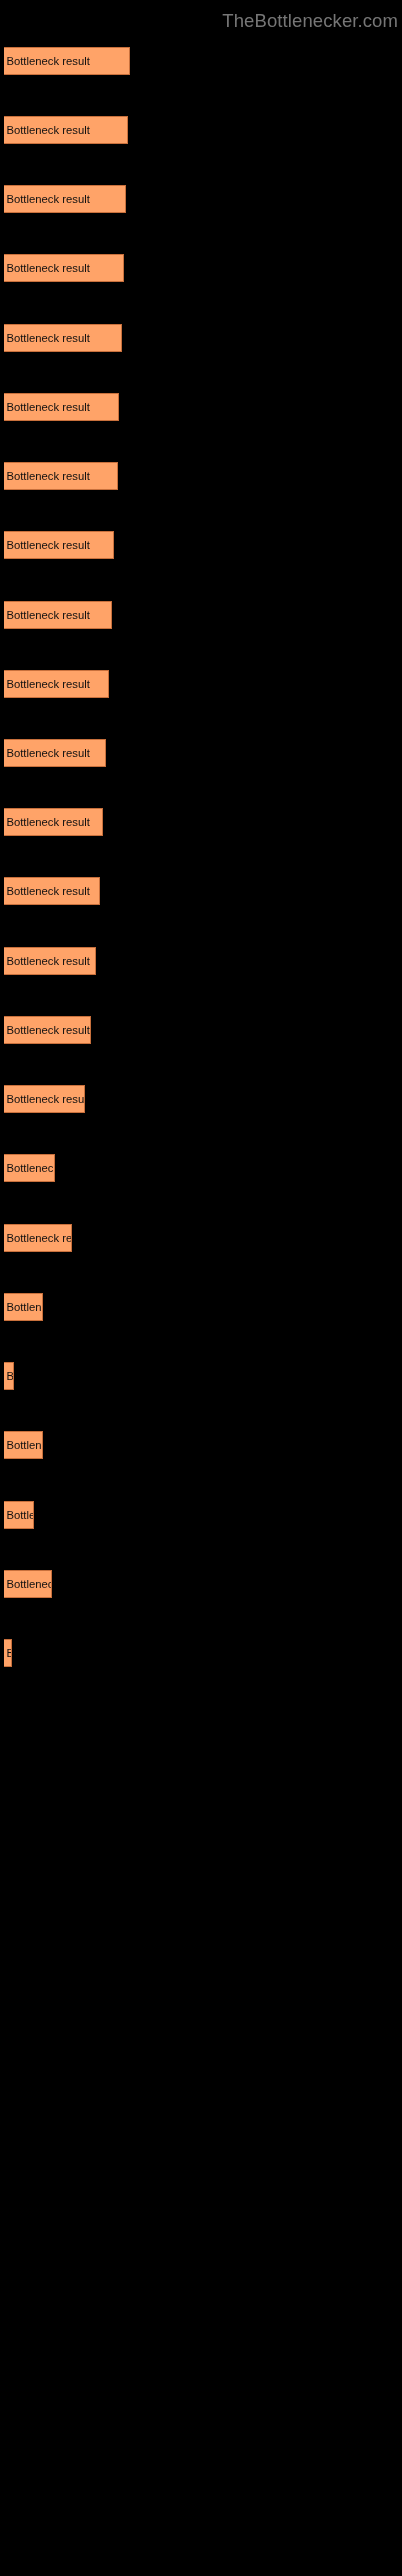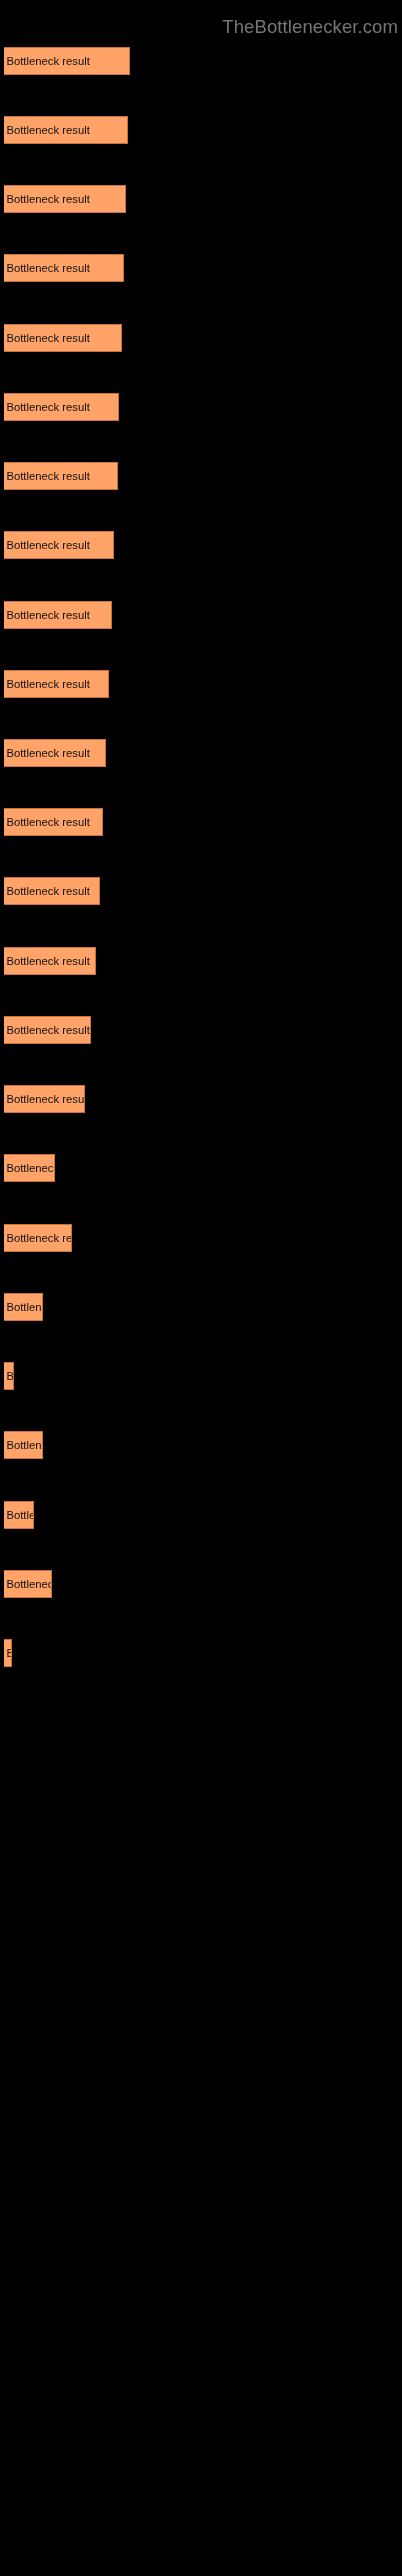--- a/index.html
+++ b/index.html
@@ -11,21 +11,21 @@
     width: 403px;
     height: 2576px;
     position: relative;
     overflow: hidden;
     font-family: "Liberation Sans", sans-serif;
     -webkit-font-smoothing: antialiased;
   }
 
   .site-title {
     position: absolute;
-    top: 16px;
+    top: 10px;
     left: 0;
     width: 398px;
     text-align: right;
     color: #767676;
     font-family: "Liberation Sans", sans-serif;
     font-size: 18.5px;
     font-weight: 400;
     letter-spacing: 0.1px;
     line-height: 21px;
     white-space: nowrap;

